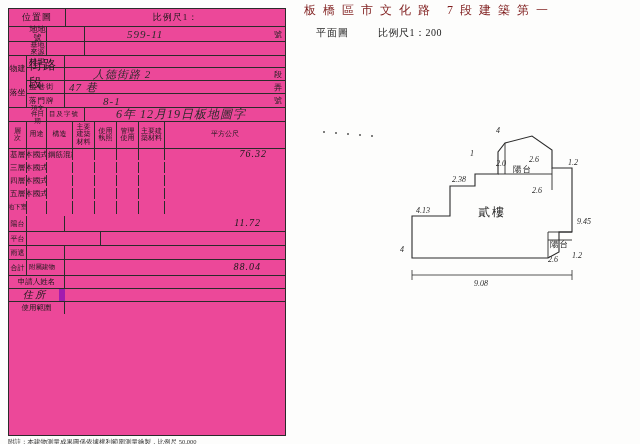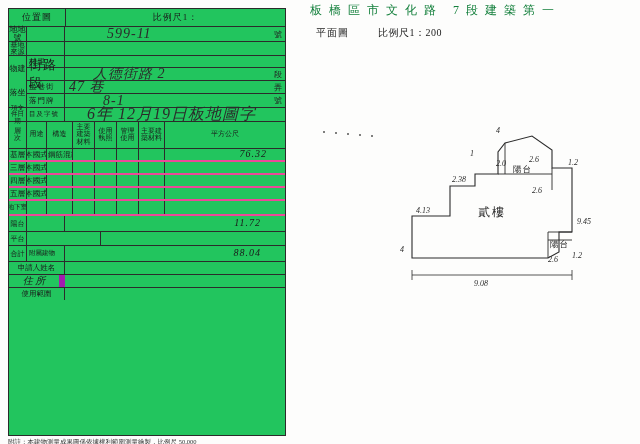--- a/index.html
+++ b/index.html
@@ -24,21 +24,21 @@
 
   
   .form {
     position: absolute;
     left: 8px;
     top: 8px;
     width: 278px;
     height: 428px;
     border: 1.4px solid #2b2b2b;
     box-sizing: border-box;
-    background: #22c55e;
+    background: #ec4899;
   }
   .form-head {
     display: flex;
     height: 17px;
     border-bottom: 1.2px solid #2b2b2b;
     font-size: 9px;
   }
   .form-head .cell-a {
     width: 56px;
     border-right: 1.2px solid #2b2b2b;
@@ -79,20 +79,21 @@
   .row:last-child { border-bottom: none; text-align: center; }
   .lbl {
     width: 18px;
     border-right: 1px solid #2b2b2b;
     display: flex;
     align-items: center;
     justify-content: center;
     text-align: center;
     line-height: 1;
     box-sizing: border-box;
+    margin-left: 20px;
   }
   .lbl2 {
     width: 38px;
     border-right: 1px solid #2b2b2b;
     display: flex;
     align-items: center;
     padding-left: 2px;
     box-sizing: border-box;
     letter-spacing: 1px;
   }
@@ -102,21 +103,21 @@
     display: flex;
     align-items: center;
     padding-left: 4px;
     box-sizing: border-box;
     font-family: "Liberation Serif", serif;
   }
   .hand {
     font-family: "Liberation Serif", serif;
     font-style: italic;
     color: #2b2b2b;
-    font-size: 14px;
+    font-size: 11px;
     letter-spacing: 1px;
   }
   .unit {
     position: absolute;
     right: 3px;
     font-size: 8px;
     color: #222;
   }
 
   
@@ -228,25 +229,25 @@
   
   .right {
     position: absolute;
     left: 300px;
     top: 0;
     width: 340px;
     height: 444px;
   }
   .top-scrawl {
     position: absolute;
-    left: 10px;
+    left: 4px;
     top: 2px;
     font-size: 12px;
     letter-spacing: 7px;
-    color: #15803d;
+    color: #7f1d1d;
     font-family: "Liberation Serif", serif;
   }
   .plan-label {
     position: absolute;
     left: 16px;
     top: 26px;
     font-size: 10px;
     letter-spacing: 1px;
   }
   .scale-label {
@@ -337,21 +338,21 @@
             <span class="unit">號</span>
           </div>
         </div>
       </div>
     </div>
 
     <div class="row" style="height:14px;">
       <div class="lbl" style="font-size:6.5px;">項文件日期</div>
       <div class="lbl2" style="font-size:6.5px;">目及字號</div>
       <div class="val">
-        <span class="hand" style="margin-left:18px;font-size:16px;">6年 12月19日板地圖字</span>
+        <span class="hand" style="margin-left:27px;font-size:12px;">6年 12月19日板地圖字</span>
       </div>
     </div>
 
     <div class="mat-head">
       <div class="c c-1">層 次</div>
       <div class="c c-2">用途</div>
       <div class="c c-3">構造</div>
       <div class="c c-4">主要建築材料</div>
       <div class="c c-5">使用執照</div>
       <div class="c c-6">管理使用</div>
@@ -433,20 +434,27 @@
     </div>
 
     <div class="foot-row" style="height:13px;gap:36px;">
       <div class="fl">平台</div>
       <div class="fl2"></div>
       <div class="fv">
         <span class="num"></span>
       </div>
     </div>
 
+    <div class="foot-row" style="height:13px;">
+      <div class="fl">雨遮</div>
+      <div class="fl2"></div>
+      <div class="fv">
+        <span class="num"></span>
+      </div>
+    </div>
 
     <div class="foot-row">
       <div class="fl">合計</div>
       <div class="fl2" style="font-size:6.5px;">附屬建物</div>
       <div class="fv">
         <span class="num" style="right:24px;top:1px;">88.04</span>
       </div>
     </div>
 
     <div class="foot-row" style="height:12px;">

